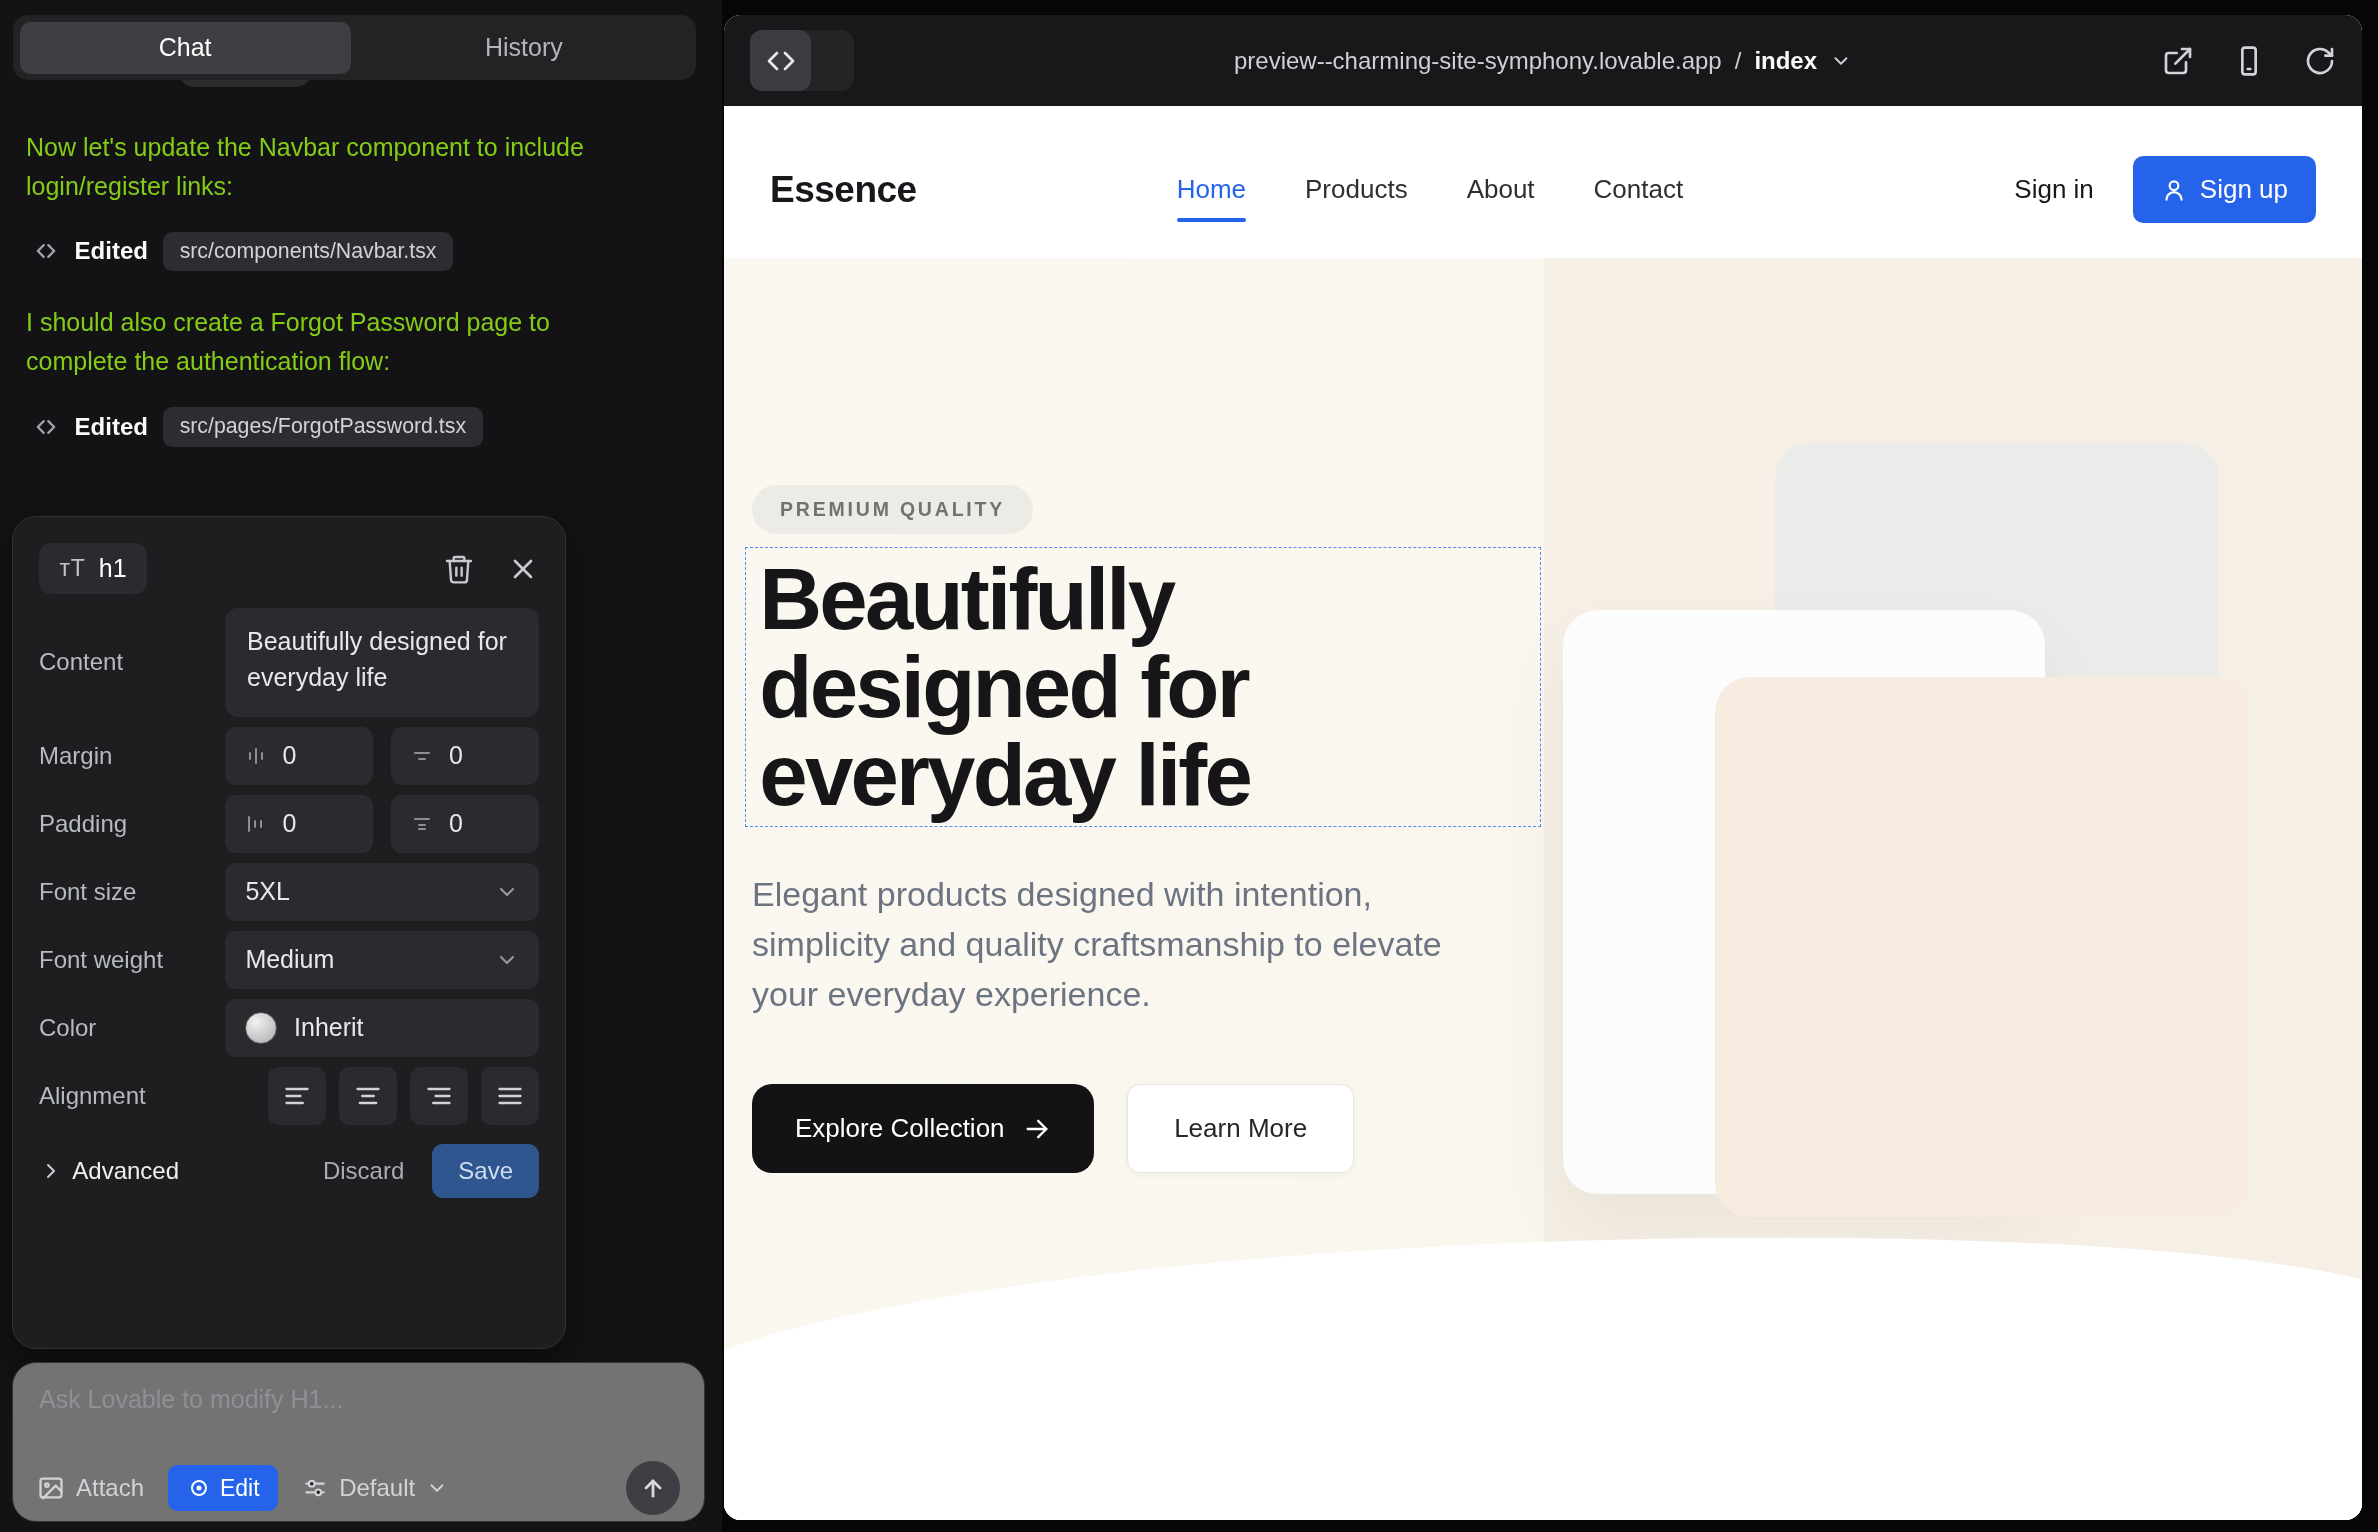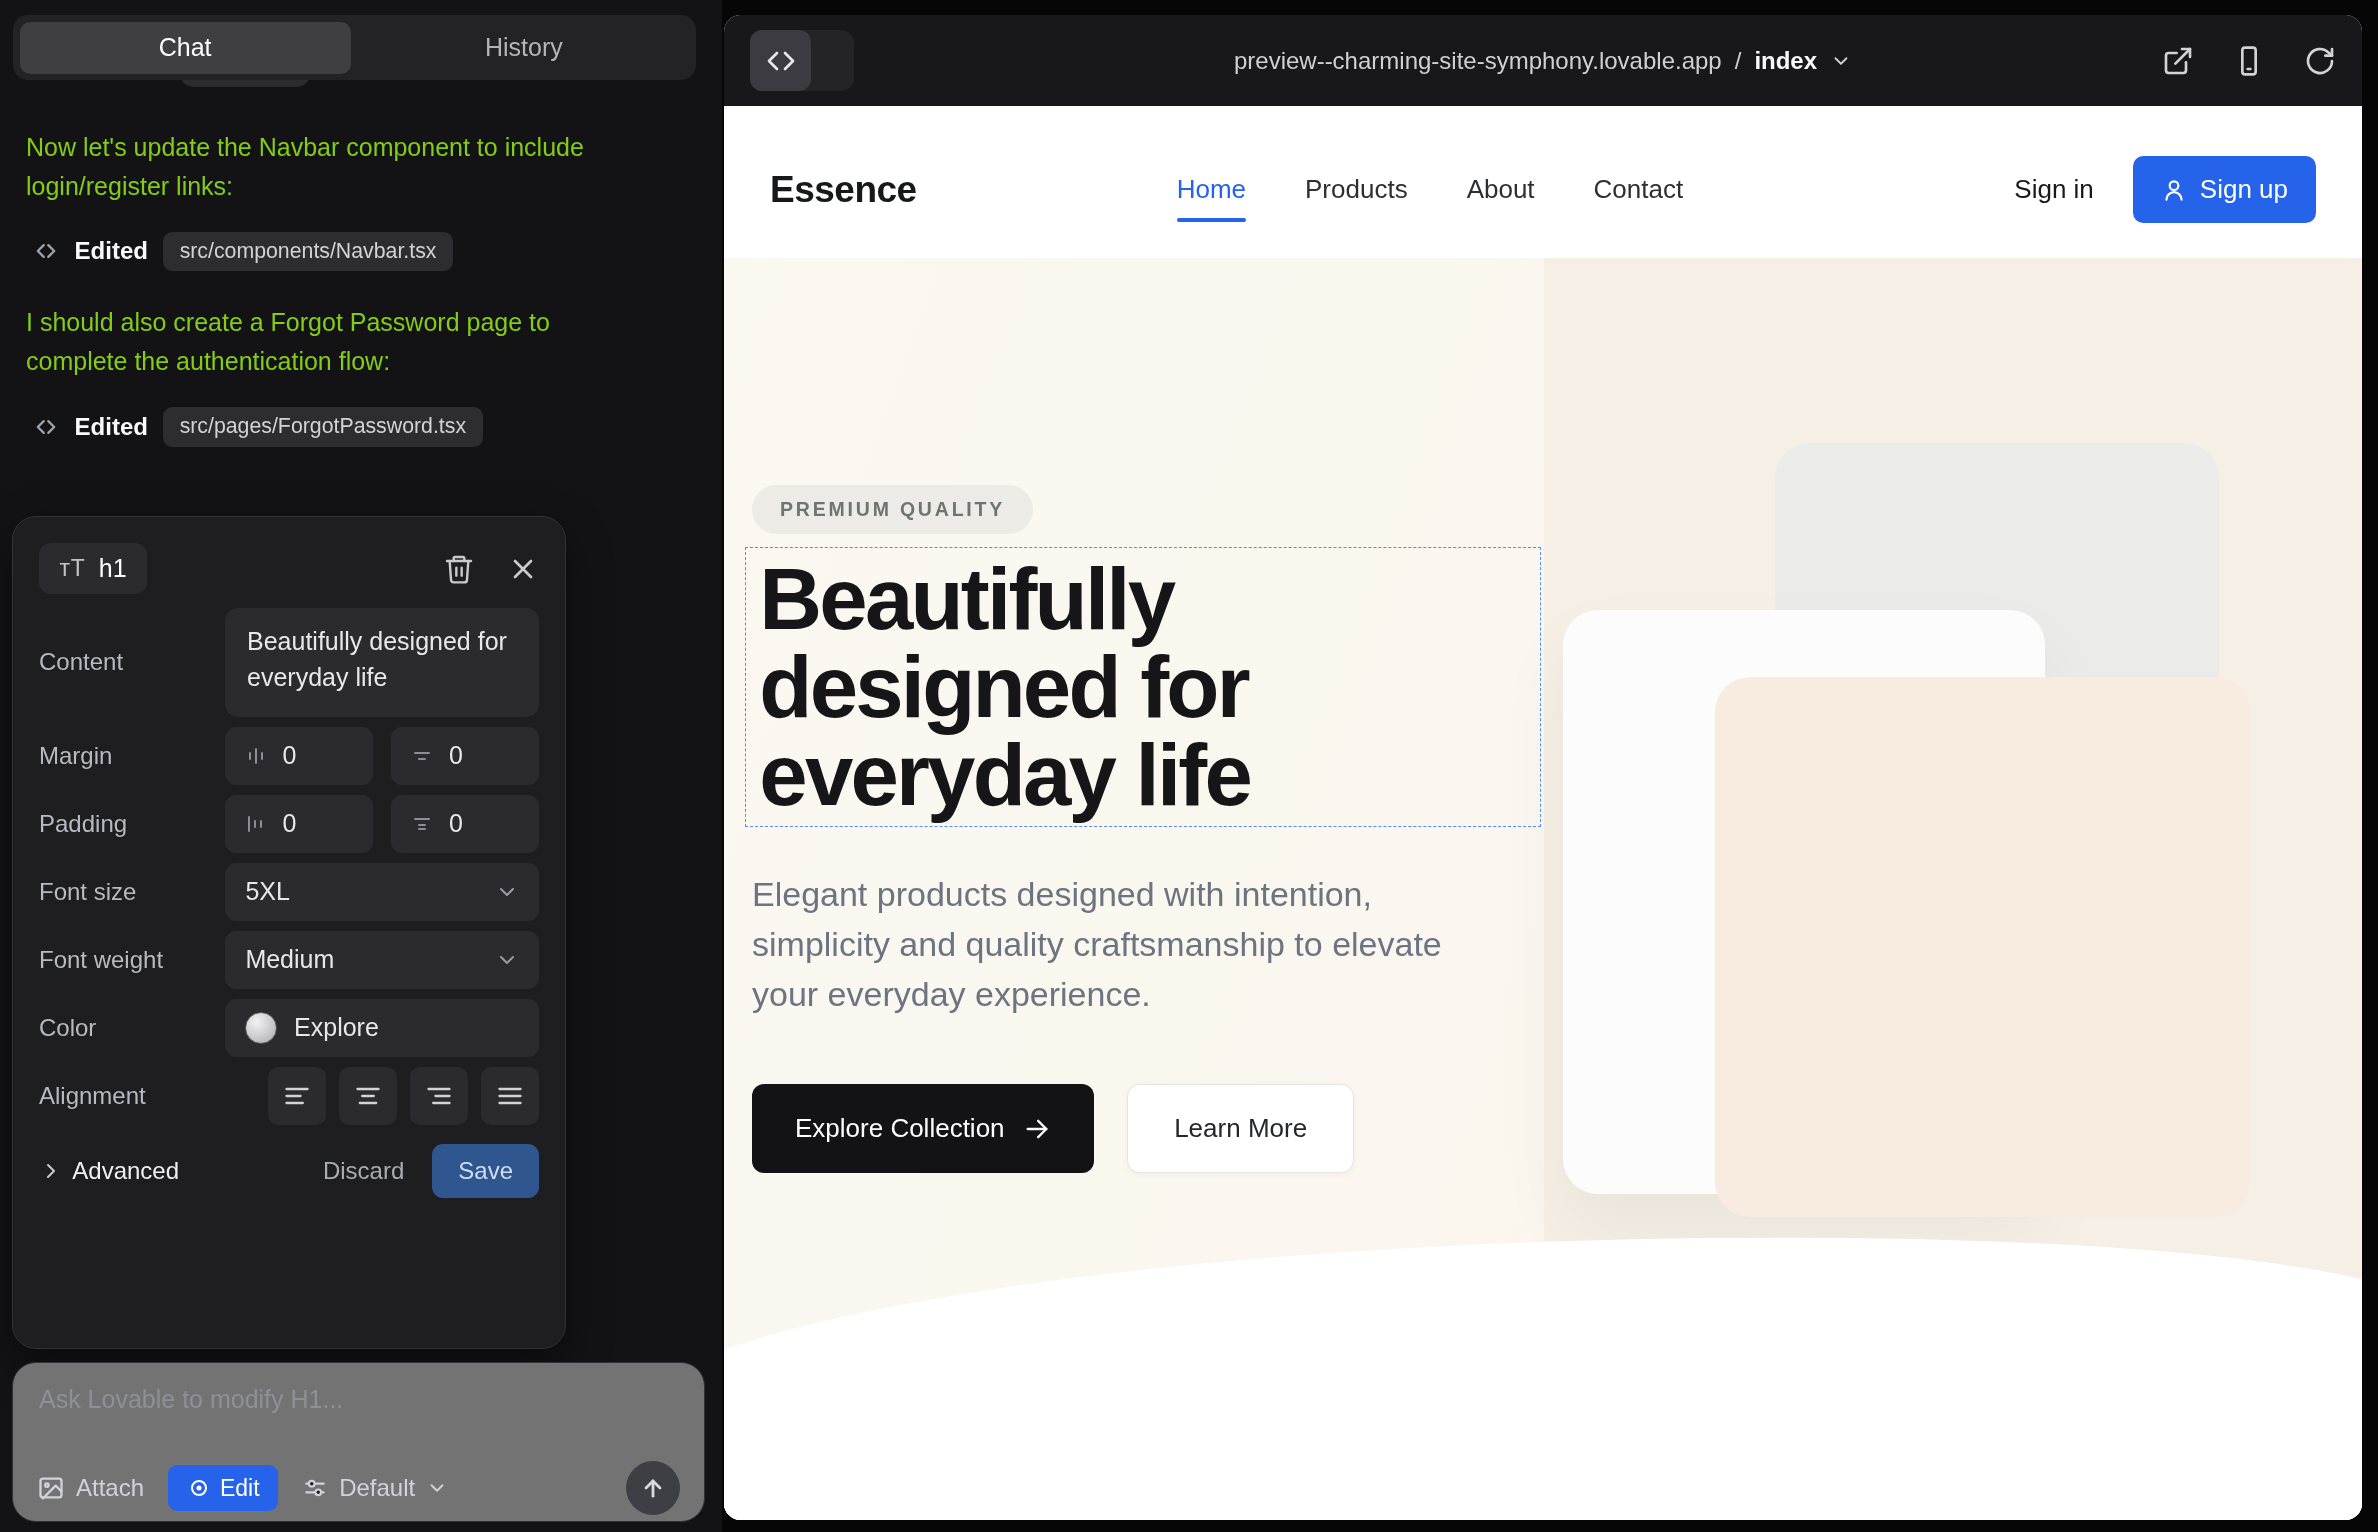--- a/index.html
+++ b/index.html
@@ -128,21 +128,21 @@
     background: #ecebe5; color: #6e746f; border-radius: 927px; padding: 13px 28px;
     font-size: 19.5px; letter-spacing: 2.8px; font-weight: 600; z-index: 4; }
   .h1-box { position: absolute; left: 21.3px; top: 289px; width: 796px;
     border: 1.9px dashed #4f8df5; padding: 7.4px 13px; z-index: 4; cursor: pointer; }
   .h1-box h1 { font-size: 87px; line-height: 1.01; font-weight: 700; color: #161618;
     letter-spacing: -2.8px; }
   .hero-p { position: absolute; left: 28px; top: 612px; width: 724px; font-size: 34px;
     line-height: 1.47; color: #6b7480; z-index: 4; }
   .cta-row { position: absolute; left: 28px; top: 826px; display: flex; gap: 33px; z-index: 4; }
   .cta-primary { height: 89px; padding: 0 43px; background: #131316; color: #fff;
-    border-radius: 12px; display: flex; align-items: center; gap: 18.6px; font-size: 26px; cursor: pointer; }
+    border-radius: 20px; display: flex; align-items: center; gap: 18.6px; font-size: 26px; cursor: pointer; }
   .cta-secondary { height: 89px; padding: 0 46px; background: #fff; color: #26272b;
     border: 0.9px solid #e5e5e2; border-radius: 13px; display: flex; align-items: center;
     font-size: 26px; cursor: pointer; box-shadow: 0 1.9px 7.4px rgba(0,0,0,.04); }
 
   svg { display: block; }
 </style>
 </head>
 <body>
 
 <div class="root">
@@ -294,21 +294,21 @@
             </span>
           </div>
         </div>
       </div>
 
       <div class="row">
         <div class="row-label">Color</div>
         <div class="controls">
           <div class="sel" style="justify-content:flex-start; gap:16.7px;">
             <span class="swatch"></span>
-            <span class="val">Explore</span>
+            <span class="val">Inherit</span>
           </div>
         </div>
       </div>
 
       <div class="row row-align">
         <div class="row-label">Alignment</div>
         <div class="controls">
           <div class="align-btn">
             <svg width="28" height="28" viewBox="0 0 24 24" fill="none" stroke="currentColor" stroke-width="2" stroke-linecap="round">
                 <line x1="3" y1="6" x2="21" y2="6"></line>

